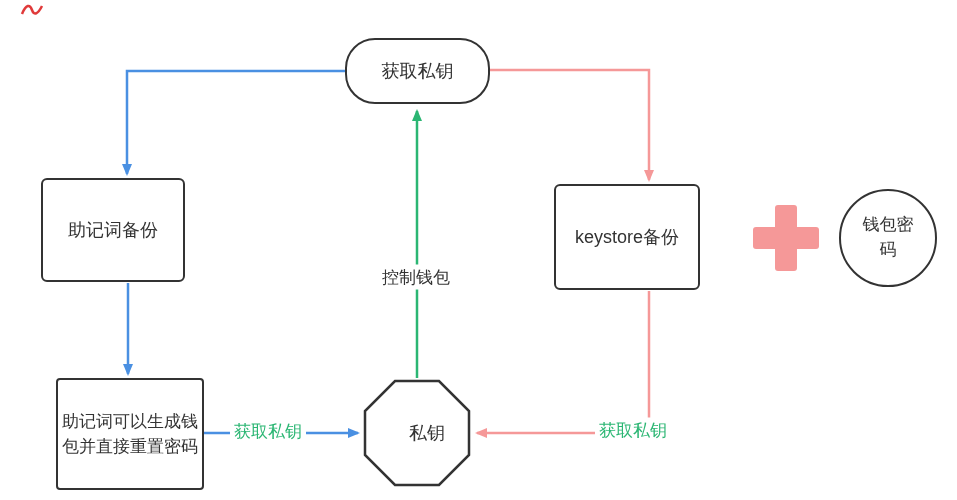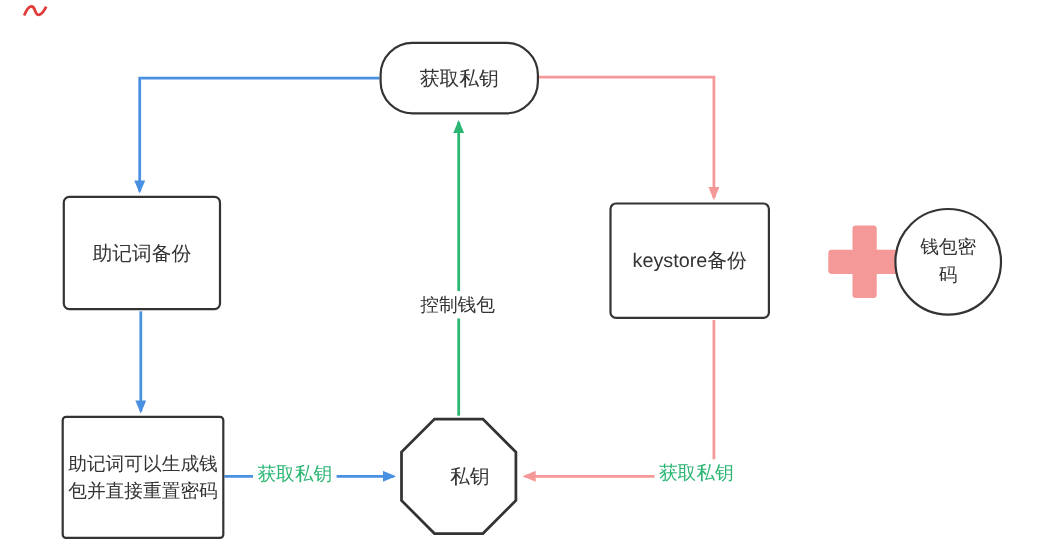--- a/index.html
+++ b/index.html
@@ -20,25 +20,25 @@
     background: #ffffff;
     border: 2px solid #333333;
     box-sizing: border-box;
     display: flex; align-items: center; justify-content: center;
     text-align: center;
     font-size: 18px;
     color: #333333;
     line-height: 1.5;
   }
   .node-backup-wallet   { left: 345px; top: 38px;  width: 145px; height: 66px;  border-radius: 30px; }
-  .node-mnemonic-backup { left: 57px;  top: 178px; width: 144px; height: 104px; border-radius: 6px; }
+  .node-mnemonic-backup { left: 41px;  top: 178px; width: 144px; height: 104px; border-radius: 6px; }
   .node-mnemonic-reset  { left: 56px;  top: 378px; width: 148px; height: 112px; border-radius: 4px;
                           font-size: 17px; padding: 0 4px; }
   .node-keystore        { left: 554px; top: 184px; width: 146px; height: 106px; border-radius: 6px; }
-  .node-circle          { left: 813px; top: 189px; width: 98px;  height: 98px;  border-radius: 50%; font-size: 17px; }
+  .node-circle          { left: 839px; top: 189px; width: 98px;  height: 98px;  border-radius: 50%; font-size: 17px; }
   .node-circle .wrap-3  { display: inline-block; width: 3.4em; line-height: 1.45; }
 
   .node-octagon {
     position: absolute; z-index: 2;
     left: 363px; top: 379px; width: 108px; height: 108px;
   }
   .node-octagon svg { position: absolute; left: 0; top: 0; }
   .node-octagon .oct-label {
     position: absolute; inset: 0; z-index: 3;
     display: flex; align-items: center; justify-content: center;

